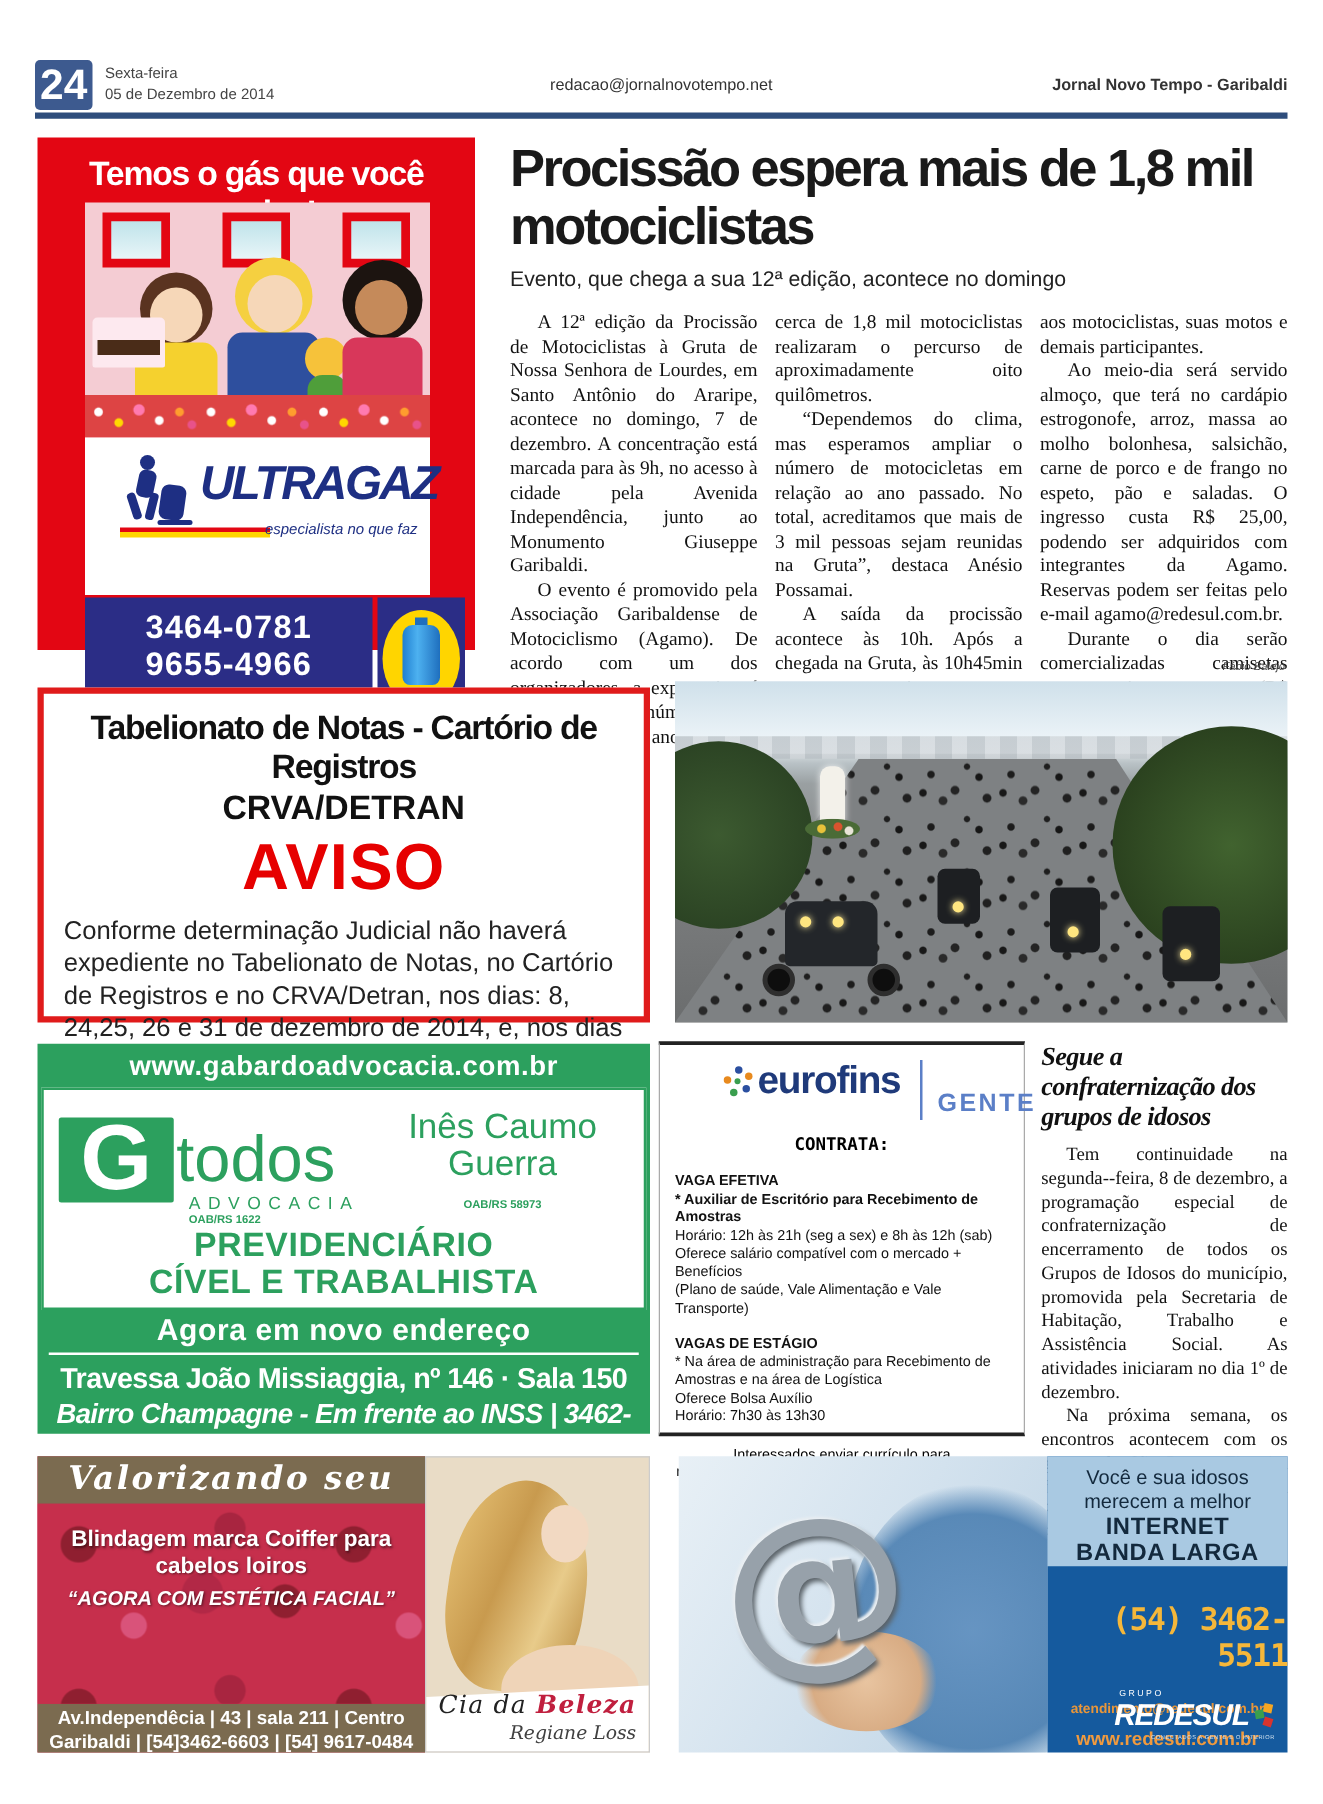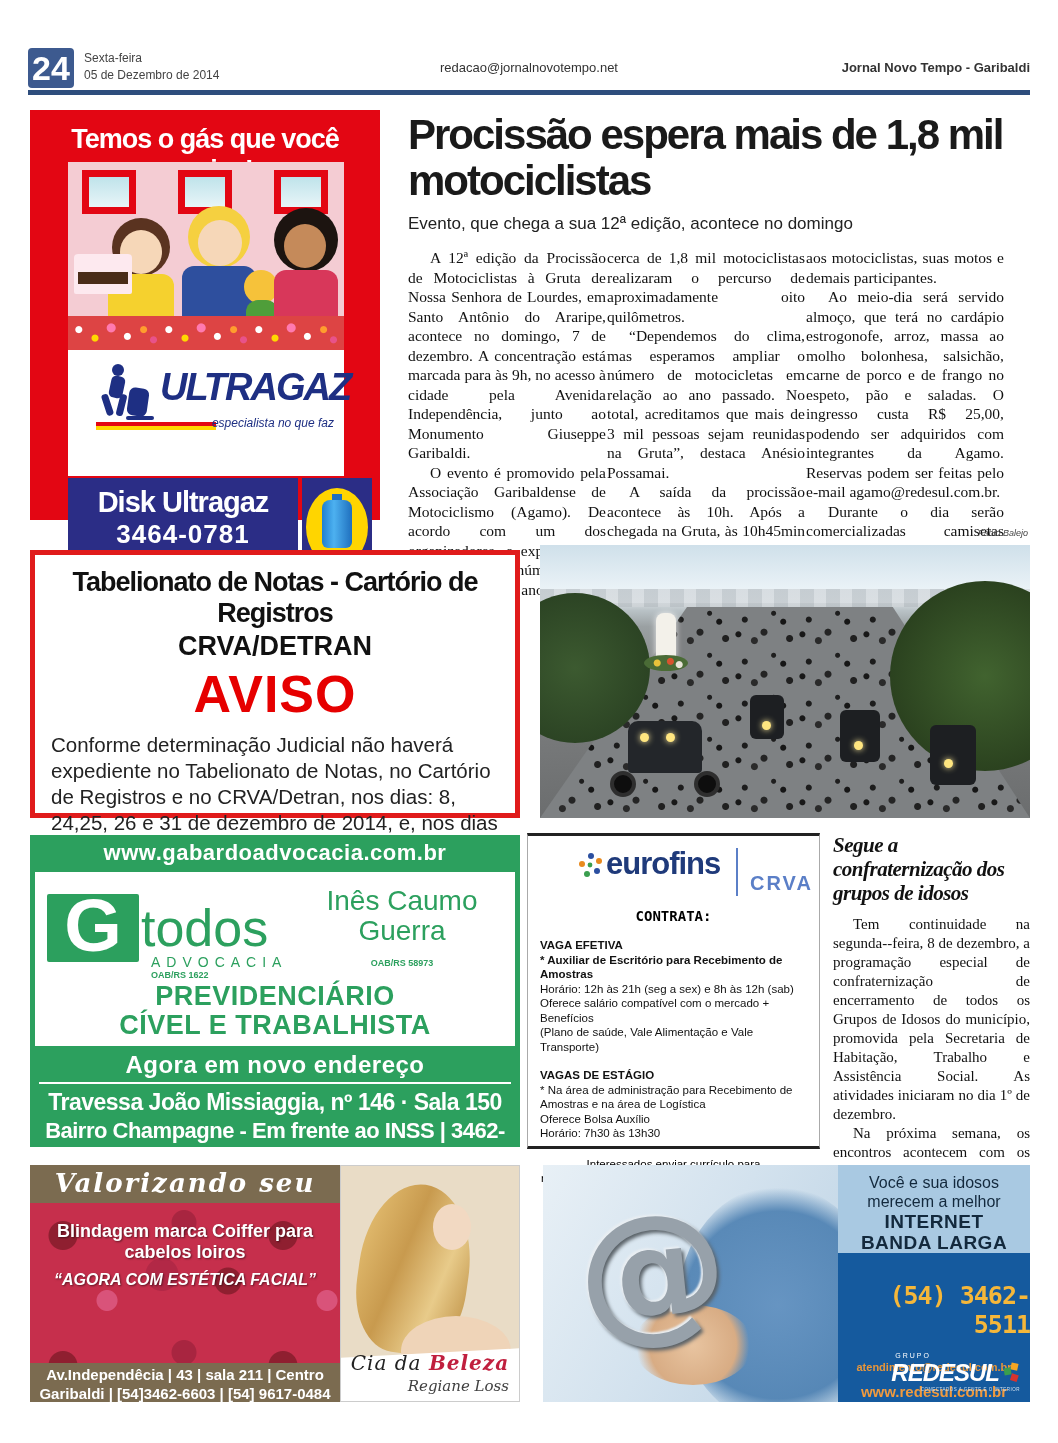--- a/index.html
+++ b/index.html
@@ -49,21 +49,21 @@
   .ug-cyl-panel { position:absolute; left:272px; top:368px; width:70px; height:130px; background:#2b2d86; overflow:hidden; }
   .ug-cyl-blob { position:absolute; left:4px; top:10px; width:62px; height:78px; background:#ffd500; border-radius:50%; }
   .ug-cyl { position:absolute; left:20px; top:22px; width:30px; height:48px; background:linear-gradient(90deg,#1f7fd0,#4db1f0 40%,#1f6fbe); border-radius:8px 8px 6px 6px; }
   .ug-cyl:before { content:""; position:absolute; left:10px; top:-6px; width:10px; height:6px; background:#1f6fbe; }
   .ug-cyl-brand { position:absolute; left:0; right:0; bottom:8px; text-align:center; color:#fff; font-size:6px; font-style:italic; }
 
   
   .art-title { position:absolute; left:408px; top:112px; width:620px; font-size:42px; line-height:46px;
     font-weight:bold; color:#1a1a1a; letter-spacing:-2px; }
   .art-sub { position:absolute; left:408px; top:214px; width:620px; font-size:17px; color:#222; }
-  .art-cols { position:absolute; left:408px; top:248px; width:622px; height:288px; display:flex; gap:1px; }
+  .art-cols { position:absolute; left:408px; top:248px; width:622px; height:288px; display:flex; gap:14px; }
   .art-col { width:198px; font-family:"Liberation Serif", serif; font-size:15.5px; line-height:19.5px;
     text-align:justify; color:#111; }
   .art-col p { text-indent:22px; margin:0; }
   .art-col p.noindent { text-indent:0; }
 
   
   .aviso { position:absolute; left:30px; top:550px; width:490px; height:268px; border:5px solid #e01b1b;
     background:#fff; text-align:center; padding-top:12px; }
   .aviso-t1 { font-size:27px; font-weight:bold; color:#111; letter-spacing:-1px; }
   .aviso-t2 { font-size:27px; font-weight:bold; color:#111; margin-top:2px; }
@@ -116,21 +116,21 @@
   .gb-advocacia { margin-left:104px; margin-top:-8px; color:#2ca05e; font-size:14px; letter-spacing:6px; }
   .gb-oab1 { margin-left:104px; color:#2ca05e; font-size:9px; font-weight:bold; }
   .gb-lawyer { position:absolute; right:18px; top:14px; text-align:center; color:#2ca05e; font-size:28px; line-height:30px; }
   .gb-oab2 { font-size:9px; font-weight:bold; margin-top:2px; }
   .gb-services { position:absolute; left:0; right:0; bottom:6px; text-align:center; color:#2ca05e;
     font-size:27px; font-weight:bold; letter-spacing:.5px; line-height:29px; }
   .gb-bottom { color:#fff; text-align:center; }
   .gb-banner { font-size:24px; font-weight:bold; padding-top:3px; letter-spacing:.5px; }
   .gb-hr { height:2px; background:#fff; margin:3px 6px; }
   .gb-addr1 { font-size:23px; font-weight:bold; letter-spacing:-.5px; padding-top:2px; }
-  .gb-addr2 { font-size:22px; font-weight:bold; letter-spacing:-.5px; padding-top:2px; }
+  .gb-addr2 { font-size:22px; font-weight:bold; letter-spacing:-.5px; padding-top:2px;font-style:italic; }
   .gb-branches { font-size:21px; padding-top:2px; }
 
   
   .eurofins { position:absolute; left:527px; top:833px; width:293px; height:316px; background:#fff;
     border-top:3px solid #222; border-bottom:3px solid #222; border-left:1px solid #aaa; border-right:1px solid #aaa;
     padding:10px 12px; }
   .eu-logo-row { position:relative; height:56px; }
   .eu-dots { position:absolute; left:38px; top:6px; }
   .eu-word { position:absolute; left:66px; top:0px; font-size:31px; color:#1f3a7a; font-weight:bold; letter-spacing:-1px; }
   .eu-bar { position:absolute; left:196px; top:2px; width:2px; height:48px; background:#5b7fc7; }
@@ -258,21 +258,20 @@
           <rect x="28" y="32" width="7" height="22" rx="3" fill="#1e2f83" transform="rotate(14 31 43)"></rect>
           <rect x="38" y="26" width="20" height="28" rx="6" fill="#1e2f83" transform="rotate(8 48 40)"></rect>
           <rect x="36" y="54" width="28" height="4" rx="2" fill="#1e2f83"></rect>
         </svg>
         <div class="ug-logo-text">ULTRAGAZ</div>
       </div>
       <div class="ug-stripes"></div>
       <div class="ug-tagline">especialista no que faz</div>
     </div>
     <div class="ug-disk">
-      <div class="ug-disk-title">Disk Ultragaz</div>
       <div class="ug-phone">3464-0781</div>
       <div class="ug-phone">9655-4966</div>
       <div class="ug-phone">8427-6183</div>
     </div>
     <div class="ug-cyl-panel">
       <div class="ug-cyl-blob"></div>
       <div class="ug-cyl"></div>
       <div class="ug-cyl-brand">ULTRAGAZ</div>
     </div>
   </div>
@@ -359,21 +358,21 @@
       <svg class="eu-dots" width="26" height="26" viewBox="0 0 26 26">
         <circle cx="13" cy="4" r="3" fill="#2b4fa0"></circle>
         <circle cx="21" cy="9" r="3" fill="#e88a1e"></circle>
         <circle cx="19" cy="19" r="3" fill="#2b4fa0"></circle>
         <circle cx="9" cy="22" r="3" fill="#3a9e4e"></circle>
         <circle cx="4" cy="12" r="3" fill="#e88a1e"></circle>
         <circle cx="12" cy="13" r="2.4" fill="#3a9e4e"></circle>
       </svg>
       <div class="eu-word">eurofins</div>
       <div class="eu-bar"></div>
-      <div class="eu-alac">CRVA</div>
+      <div class="eu-alac">GENTE</div>
     </div>
     <div class="eu-contrata">CONTRATA:</div>
     <div class="eu-block">
       <div class="bold">VAGA EFETIVA</div>
       <div class="bold">* Auxiliar de Escritório para Recebimento de Amostras</div>
       <div>Horário: 12h às 21h (seg a sex) e 8h às 12h (sab)</div>
       <div>Oferece salário compatível com o mercado + Benefícios</div>
       <div>(Plano de saúde, Vale Alimentação e Vale Transporte)</div>
     </div>
     <div class="eu-block">

